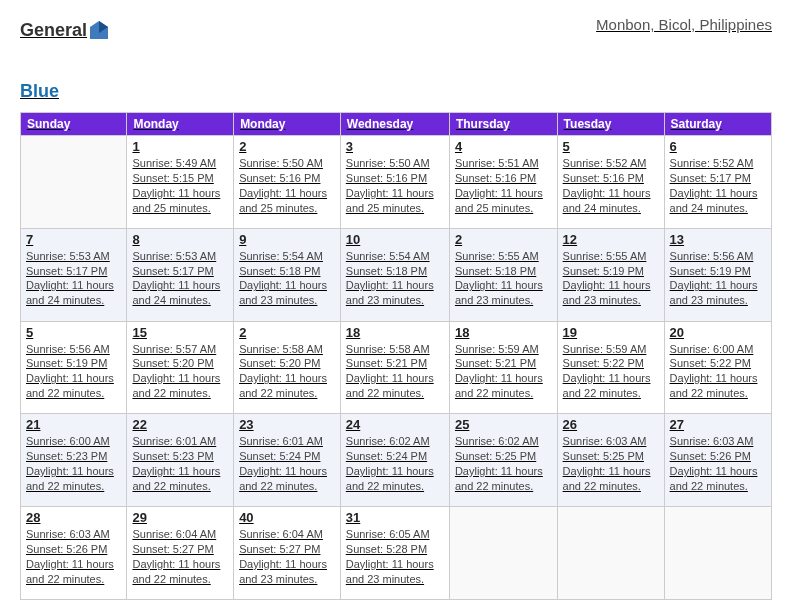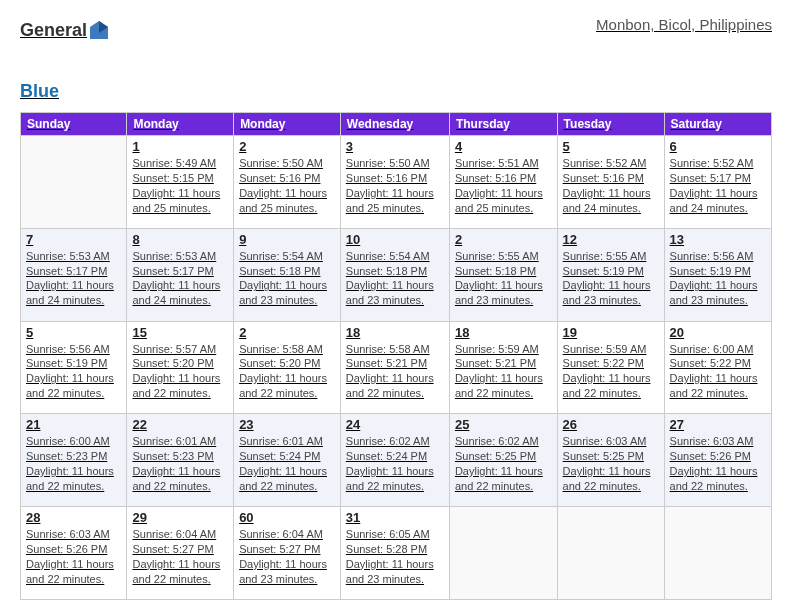--- a/index.html
+++ b/index.html
@@ -252,21 +252,21 @@
         <tr class="row-odd">
           <td>
             <span class="day-num">28</span>
             <div class="day-info">Sunrise: 6:03 AM<br>Sunset: 5:26 PM<br>Daylight: 11 hours and 22 minutes.</div>
           </td>
           <td>
             <span class="day-num">29</span>
             <div class="day-info">Sunrise: 6:04 AM<br>Sunset: 5:27 PM<br>Daylight: 11 hours and 22 minutes.</div>
           </td>
           <td>
-            <span class="day-num">60</span>
+            <span class="day-num">40</span>
             <div class="day-info">Sunrise: 6:04 AM<br>Sunset: 5:27 PM<br>Daylight: 11 hours and 23 minutes.</div>
           </td>
           <td>
             <span class="day-num">31</span>
             <div class="day-info">Sunrise: 6:05 AM<br>Sunset: 5:28 PM<br>Daylight: 11 hours and 23 minutes.</div>
           </td>
           <td class="empty"></td>
           <td class="empty"></td>
           <td class="empty"></td>
         </tr>

